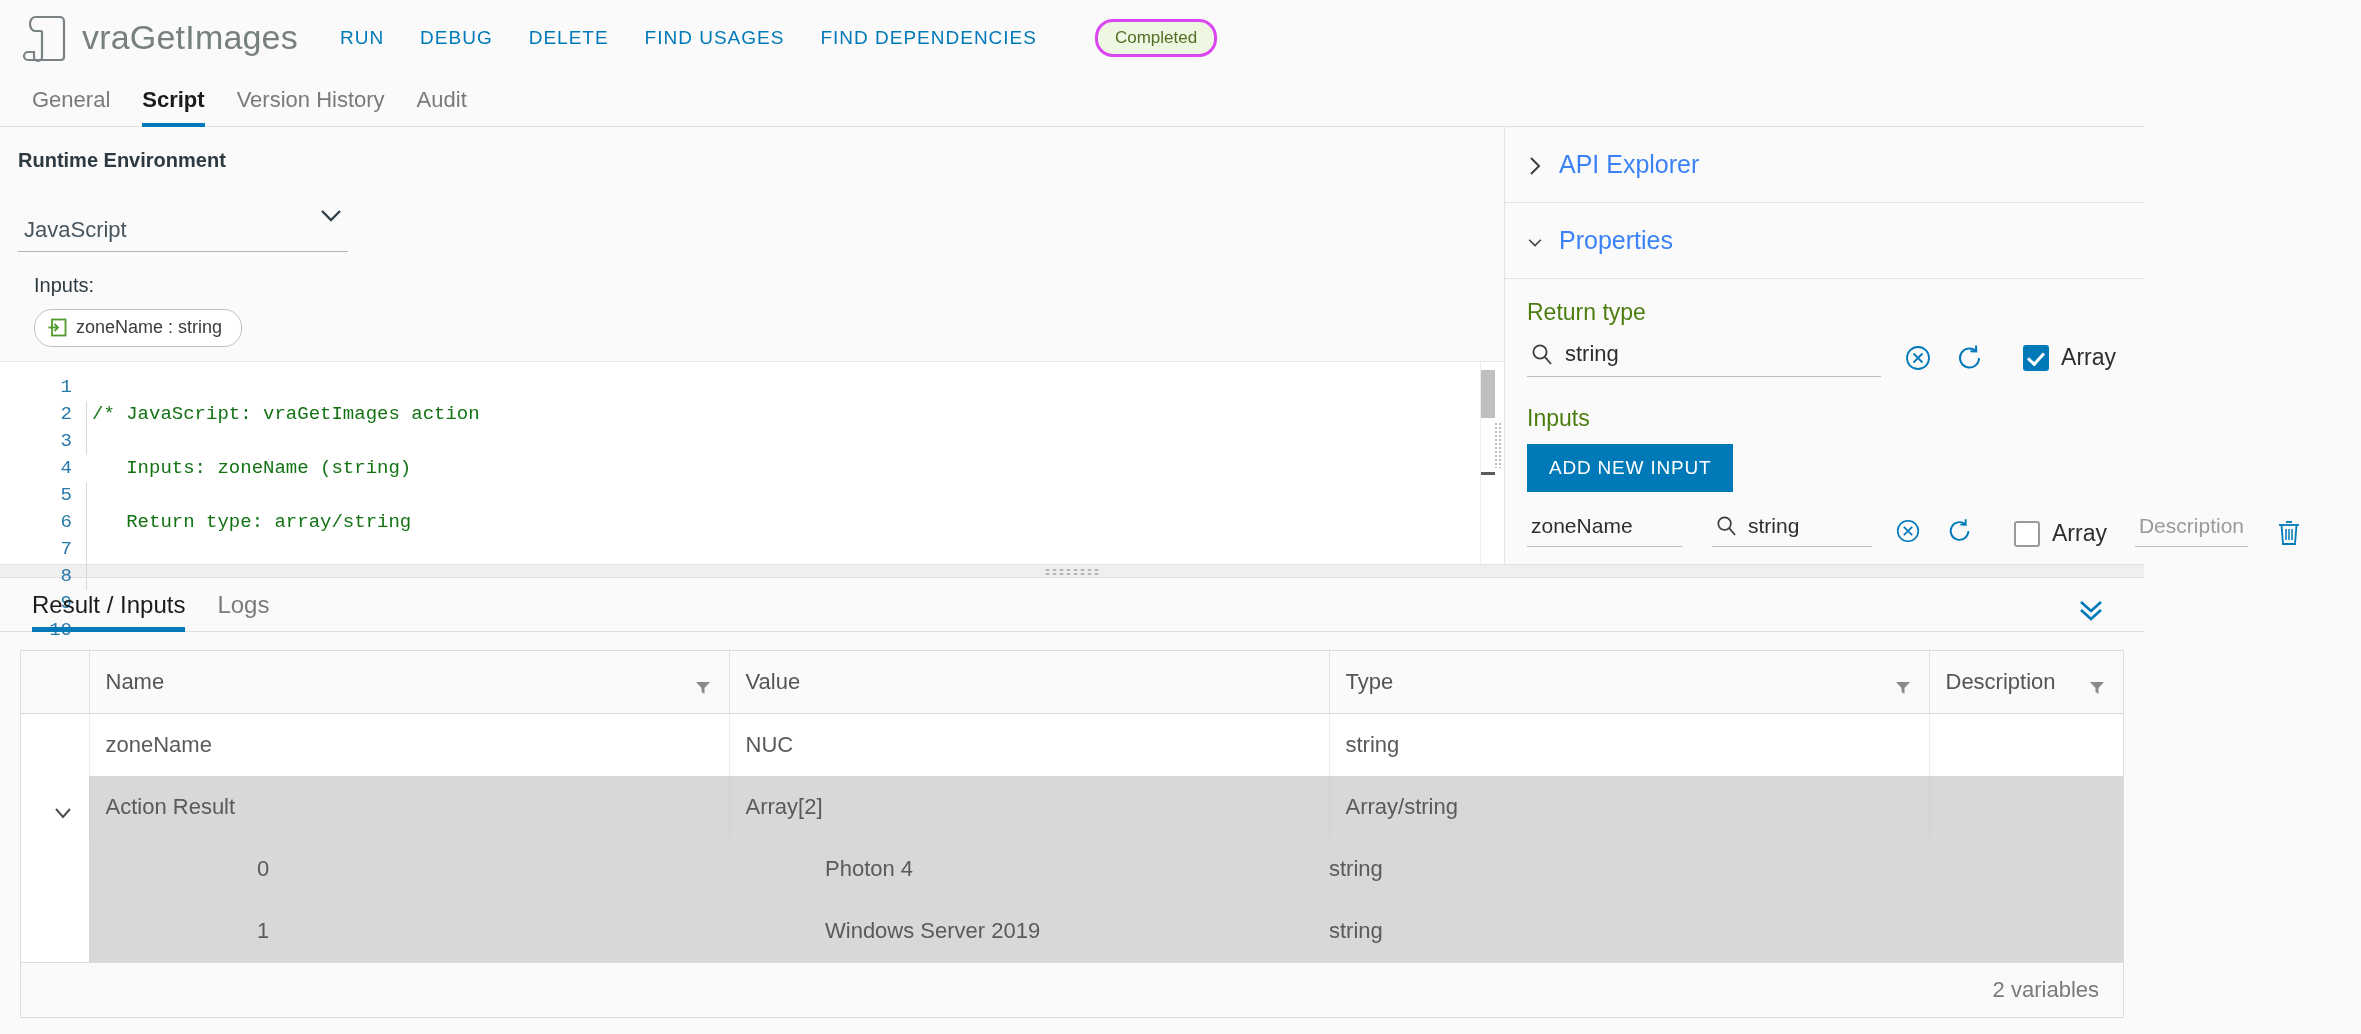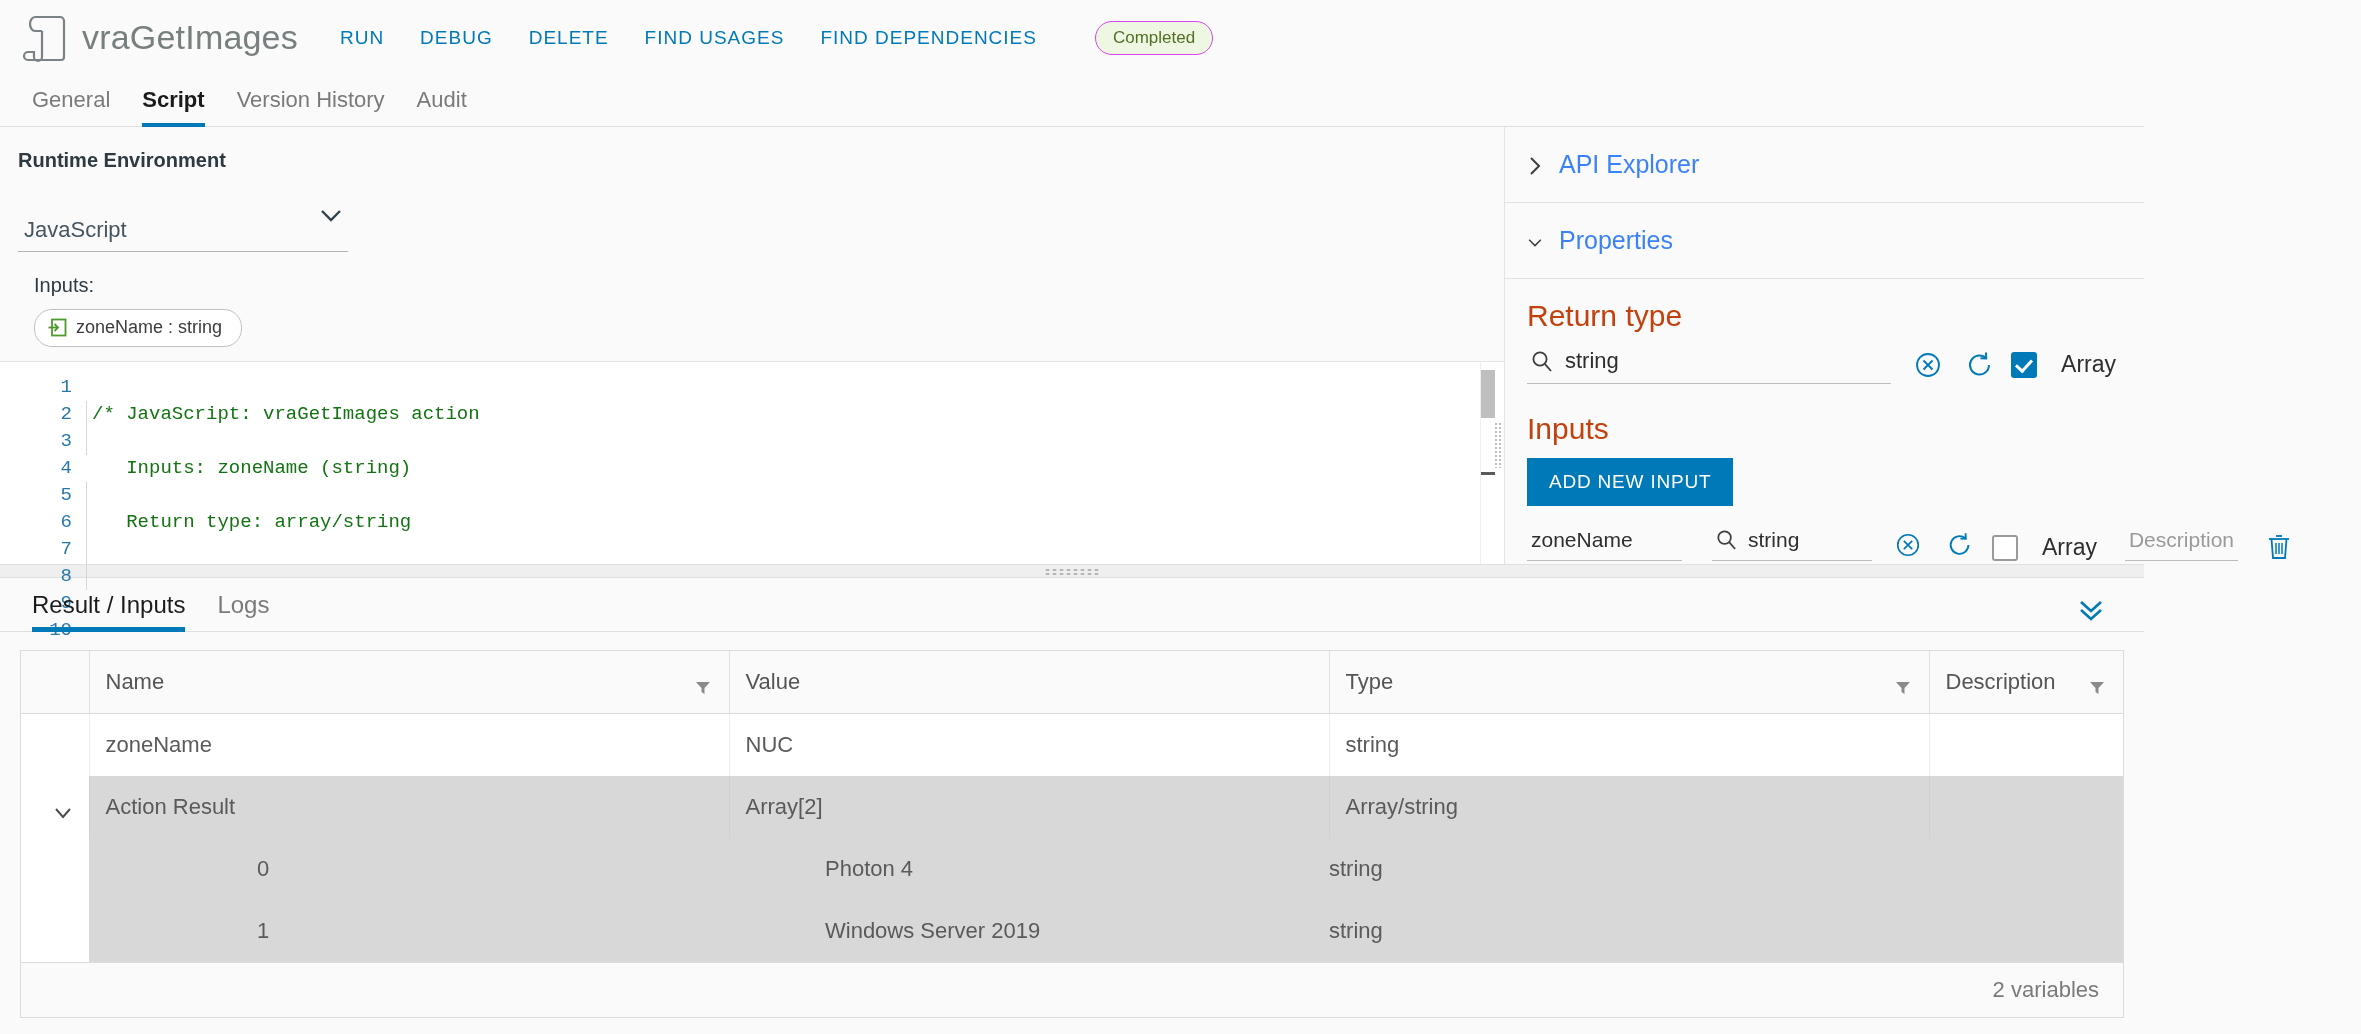--- a/index.html
+++ b/index.html
@@ -22,21 +22,21 @@
     font-size: 34px; color: #77807f; letter-spacing: .2px; font-weight: 400;
     margin-right: 42px; white-space: nowrap;
   }
   .hdr-actions { display: flex; align-items: center; gap: 36px; }
   .hdr-btn {
     font-size: 19px; color: #0079b8; letter-spacing: 1.0px; font-weight: 400;
     text-transform: uppercase; cursor: pointer; white-space: nowrap; background:none; border:none;
     font-family: "Liberation Sans", sans-serif; padding:0;
   }
   .badge {
-    margin-left: 22px; border: 1px solid #d946ef; color: #516f25;
+    margin-left: 22px; border: 3px solid #d946ef; color: #516f25;
     background: #eef7e1; border-radius: 18px; padding: 7px 17px 8px;
     font-size: 17px; white-space: nowrap; line-height: 1;
   }
 
   
   .tabbar {
     height: 52px; display: flex; align-items: flex-end; gap: 0;
     border-bottom: 1px solid #e0e0e0; background: #fafafa; padding-left: 16px; flex: 0 0 auto;
   }
   .tab {
@@ -109,30 +109,30 @@
 
   
   .right-pane { flex: 1 1 auto; display: flex; flex-direction: column; background: #fafafa; min-width: 0;}
   .accordion-hd {
     height: 76px; display: flex; align-items: center; gap: 16px;
     padding: 0 0 0 22px; border-bottom: 1px solid #e3e3e3; cursor: pointer;
     font-size: 25px; color: #3b82f6;
   }
   .acc-chev { width: 16px; height: 22px; flex: 0 0 auto; }
   .props-body { padding: 20px 28px 0 22px; }
-  .sec-title { font-size: 30px; color: #c2410c; font-weight: 400; margin-bottom: 12px; }
+  .sec-title { font-size: 23px; color: #4d7c0f; font-weight: 400; margin-bottom: 12px; }
   .type-row { display: flex; align-items: center; gap: 0; }
   .search-field {
     flex: 1 1 auto; display: flex; align-items: center; gap: 12px;
     border-bottom: 1px solid #bdbdbd; padding: 3px 4px 9px 4px; max-width: 650px;
   }
   .search-icon { width: 22px; height: 22px; flex: 0 0 auto; }
   .field-val { font-size: 22px; color: #2e2e2e; }
   .icon-btn { width: 30px; height: 30px; margin-left: 22px; cursor: pointer; flex: 0 0 auto; }
-  .cb-wrap { display: flex; align-items: center; gap: 24px; margin-left: 16px; cursor: pointer;}
+  .cb-wrap { display: flex; align-items: center; gap: 12px; margin-left: 38px; cursor: pointer;}
   .cb { width: 26px; height: 26px; border-radius: 3px; flex: 0 0 auto; }
   .cb.on { background: #0079b8; position: relative; }
   .cb.on::after {
     content: ""; position: absolute; left: 8px; top: 4px; width: 7px; height: 13px;
     border: solid #fff; border-width: 0 3px 3px 0; transform: rotate(42deg);
   }
   .cb.off { border: 2px solid #9a9a9a; background: #fff; }
   .cb-label { font-size: 23px; color: #2e2e2e; white-space: nowrap; }
 
   .inputs-sec { padding: 28px 28px 0 22px; }

